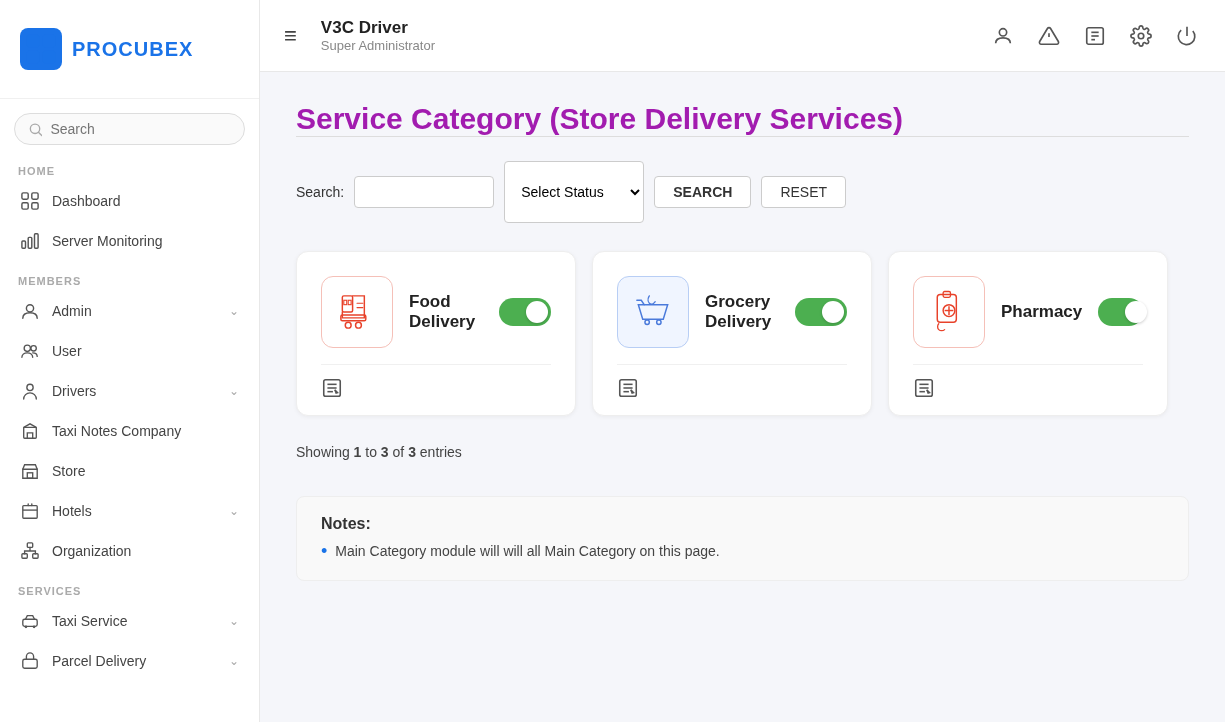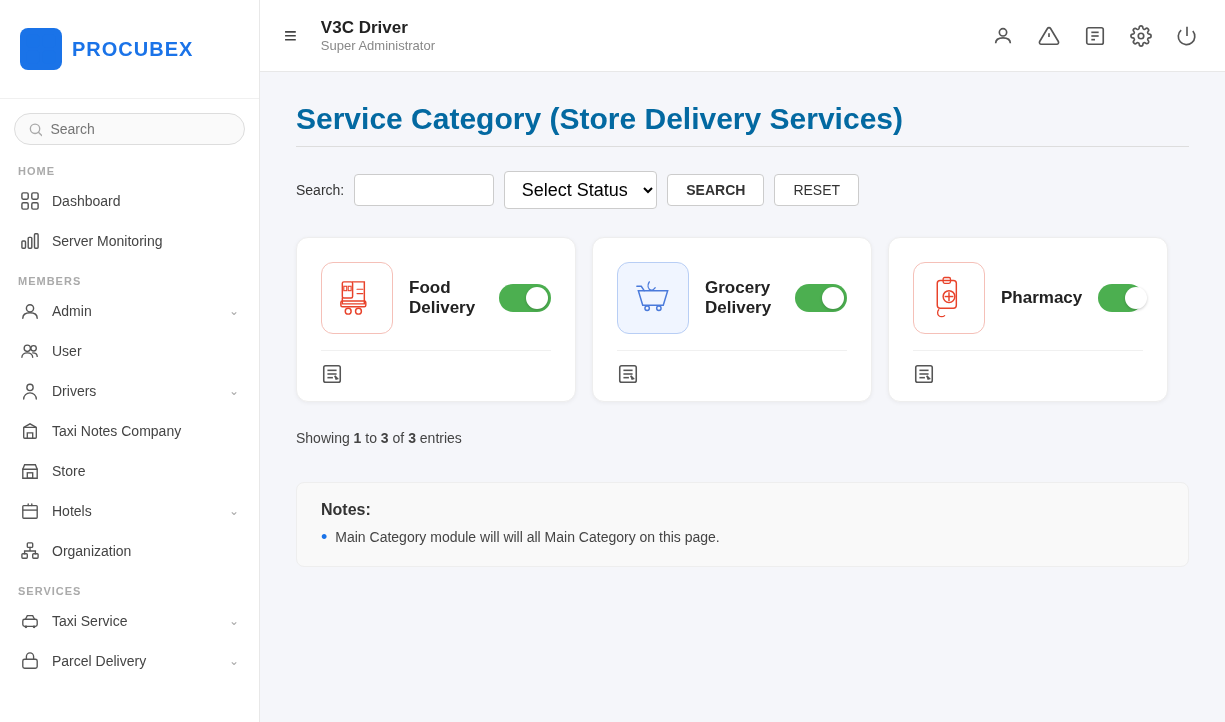--- a/index.html
+++ b/index.html
@@ -86,42 +86,40 @@
     .topbar-icon { width: 28px; height: 28px; color: #555; cursor: pointer; display:flex; align-items:center; justify-content:center; }
 
     
     .content {
       flex: 1;
       overflow-y: auto;
       padding: 30px 36px;
       background: #f5f6fa;
     }
     .page-title {
-      font-size: 30px; font-weight: 700; color: #0369a1;
-      margin-bottom: 10px;
+      font-size: 30px; font-weight: 700; color: #a21caf;
     }
     .page-divider { border: none; border-top: 1px solid #ddd; margin-bottom: 24px; }
 
     
     .search-bar {
       display: flex; align-items: center; gap: 10px;
       margin-bottom: 28px;
     }
     .search-label { font-size: 14px; color: #333; font-weight: 500; }
     .search-input {
       border: 1px solid #ccc; border-radius: 4px;
       padding: 7px 12px; font-size: 14px; outline: none;
       width: 140px;
     }
     .search-select {
       border: 1px solid #ccc; border-radius: 4px;
-      padding: 7px 12px; font-size: 18px; outline: none;
+      padding: 21px 12px; font-size: 14px; outline: none;
       background: #fff; cursor: pointer;
       min-width: 140px;
-      text-align: center;
     }
     .search-btn {
       padding: 7px 18px; border-radius: 4px; border: 1px solid #ccc;
       font-size: 14px; cursor: pointer; background: #fff; font-weight: 600;
       color: #333;
     }
     .reset-btn {
       padding: 7px 18px; border-radius: 4px; border: 1px solid #ccc;
       font-size: 14px; cursor: pointer; background: #fff; color: #333;
     }

